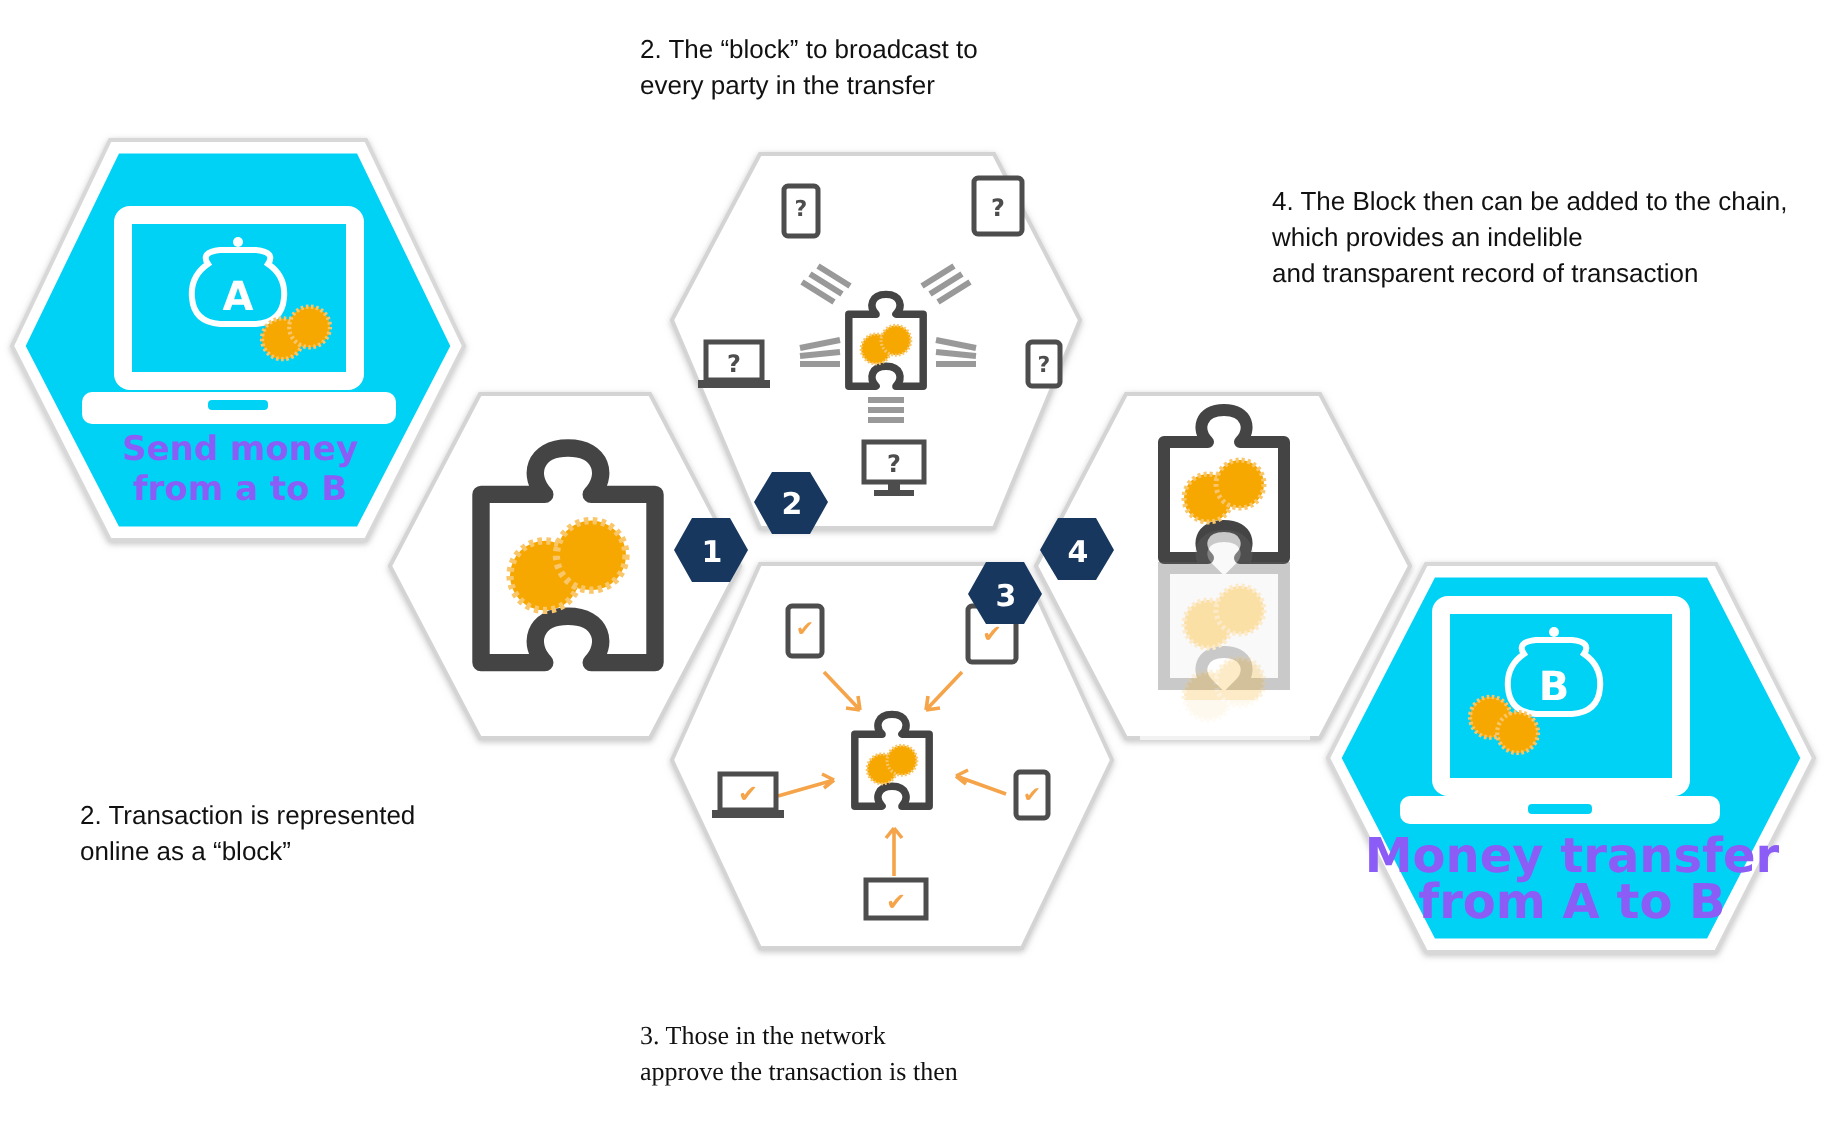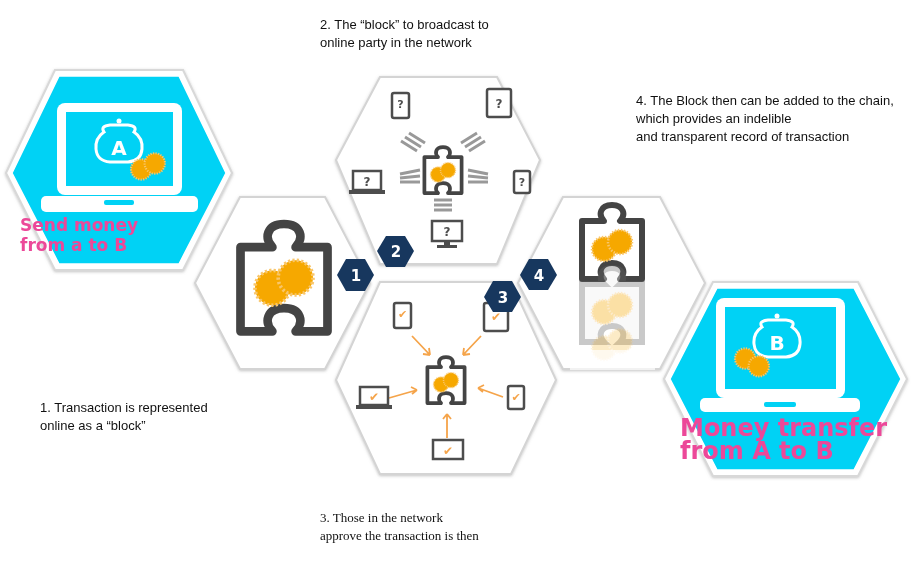--- a/index.html
+++ b/index.html
@@ -1,34 +1,34 @@
 <!DOCTYPE html>
 <html><head>
 <meta charset="utf-8">
 <style>
   html,body{margin:0;padding:0;background:#fff;}
   body{width:915px;height:573px;position:relative;overflow:hidden;font-family:"Liberation Sans",sans-serif;}
   .caption{position:absolute;text-align:left;font-family:"Liberation Sans",sans-serif;font-size:13px;line-height:18px;color:#111;}
   svg{position:absolute;left:0;top:0;}
-  .hex-label{position:absolute;font-family:"DejaVu Sans",sans-serif;font-weight:bold;color:#ec4899;}
+  .hex-label{position:absolute;text-align:center;font-family:"DejaVu Sans",sans-serif;font-weight:bold;color:#8b5cf6;}
 </style>
 </head>
 <body>
 
 <div class="caption" style="left:320px;top:16px;width:260px;">
   <div>2. The “block” to broadcast to</div>
-  <div>online party in the network</div>
+  <div>every party in the transfer</div>
 </div>
 <div class="caption" style="left:636px;top:92px;width:300px;">
   <div>4. The Block then can be added to the chain,</div>
   <div>which provides an indelible</div>
   <div>and transparent record of transaction</div>
 </div>
 <div class="caption" style="left:40px;top:399px;width:220px;">
-  <div>1. Transaction is represented</div>
+  <div>2. Transaction is represented</div>
   <div>online as a “block”</div>
 </div>
 <div class="caption" style="left:320px;top:509px;width:260px;font-family:Liberation Serif, serif;">
   <div>3. Those in the network</div>
   <div>approve the transaction is then</div>
 </div>
 
 <svg width="915" height="573" viewBox="0 0 915 573">
   <defs>
     <filter id="sh" x="-10%" y="-10%" width="120%" height="120%">

